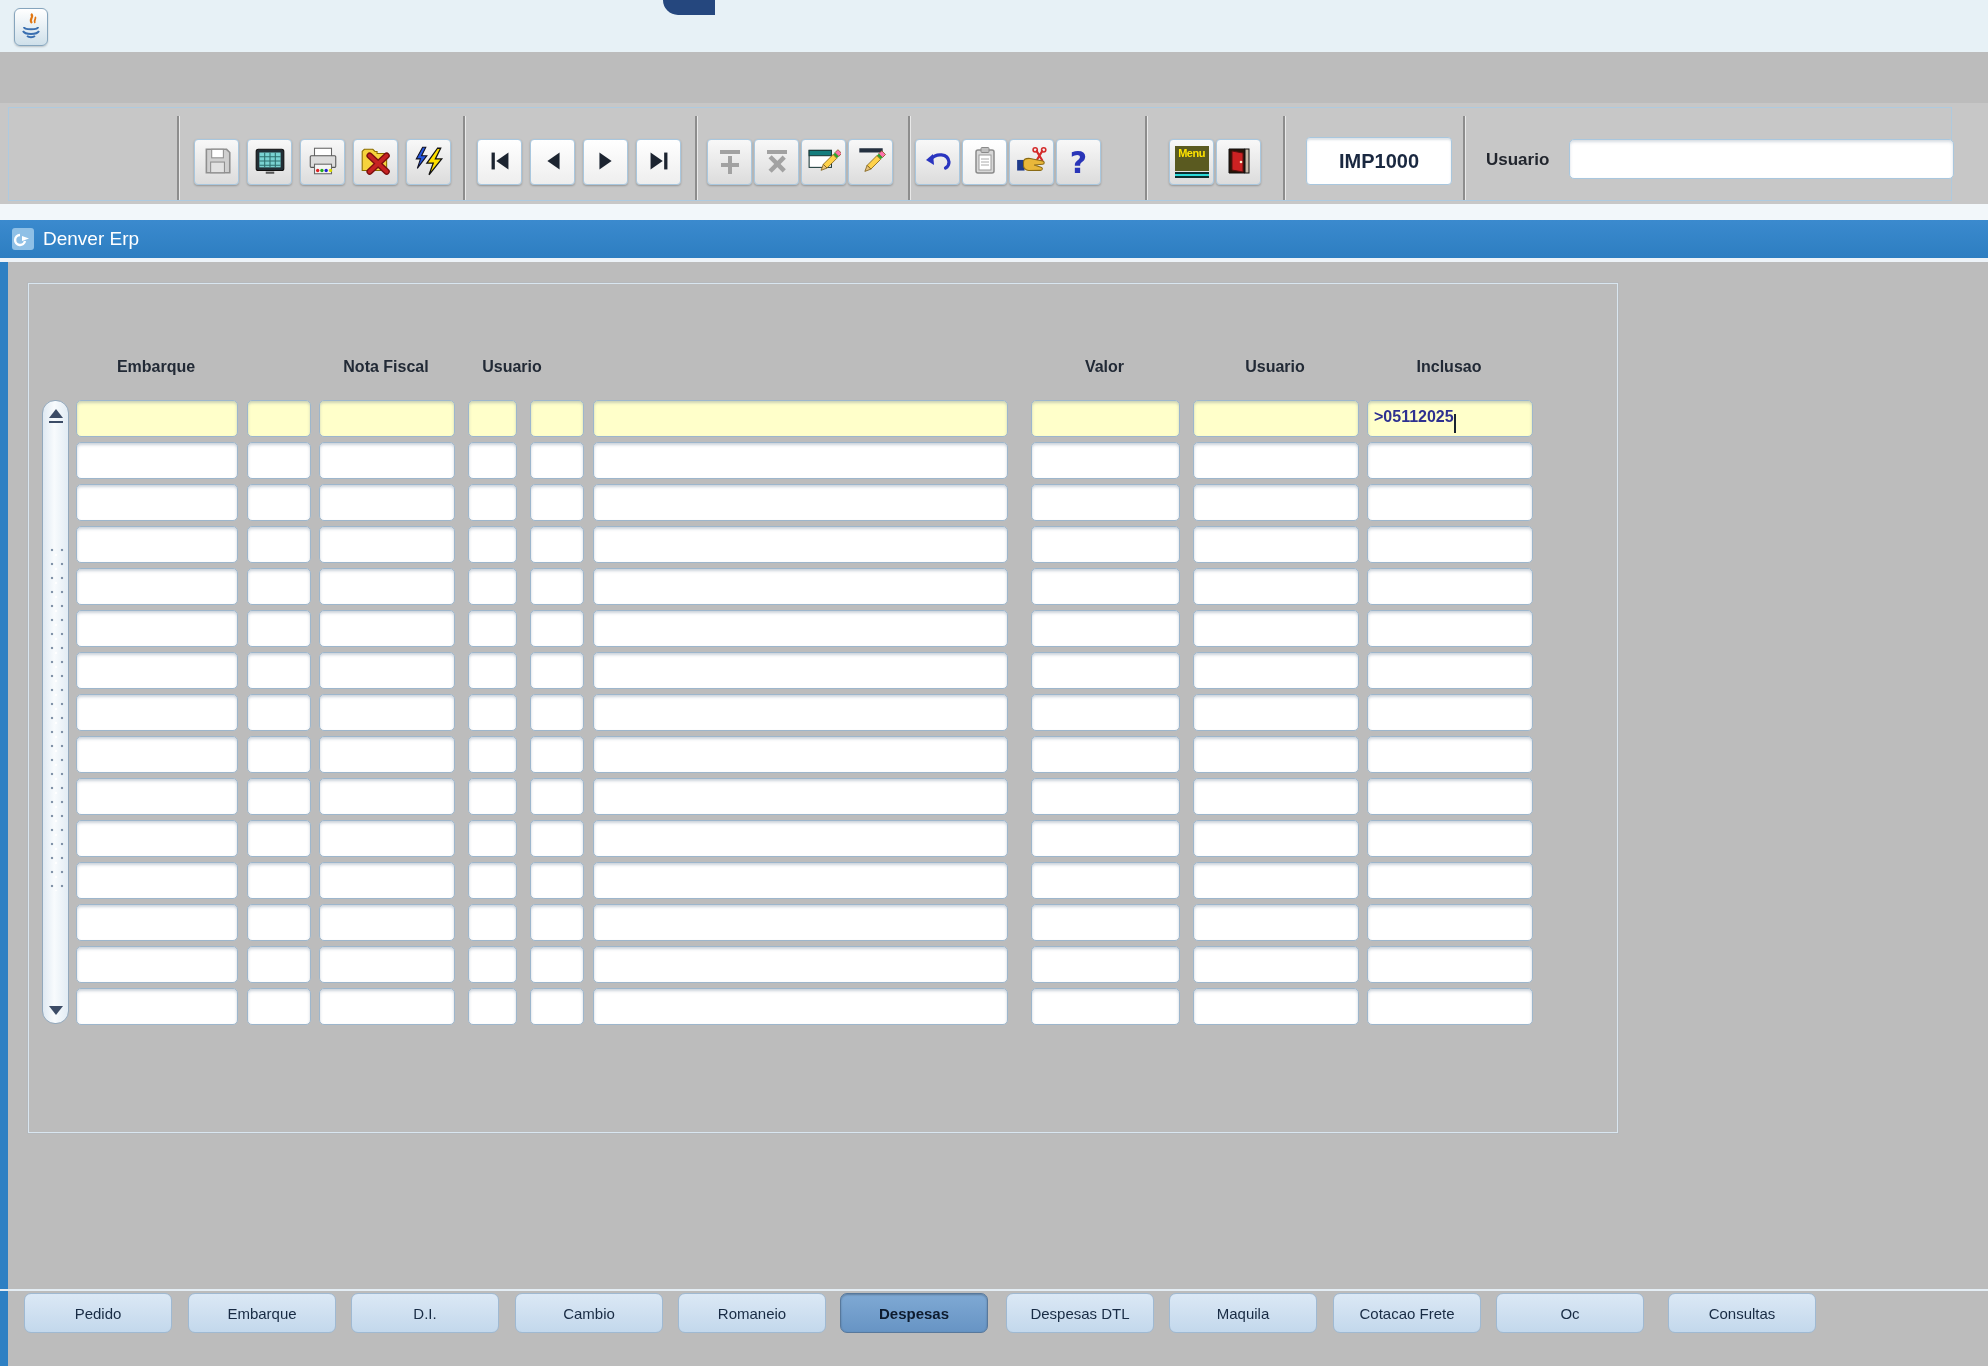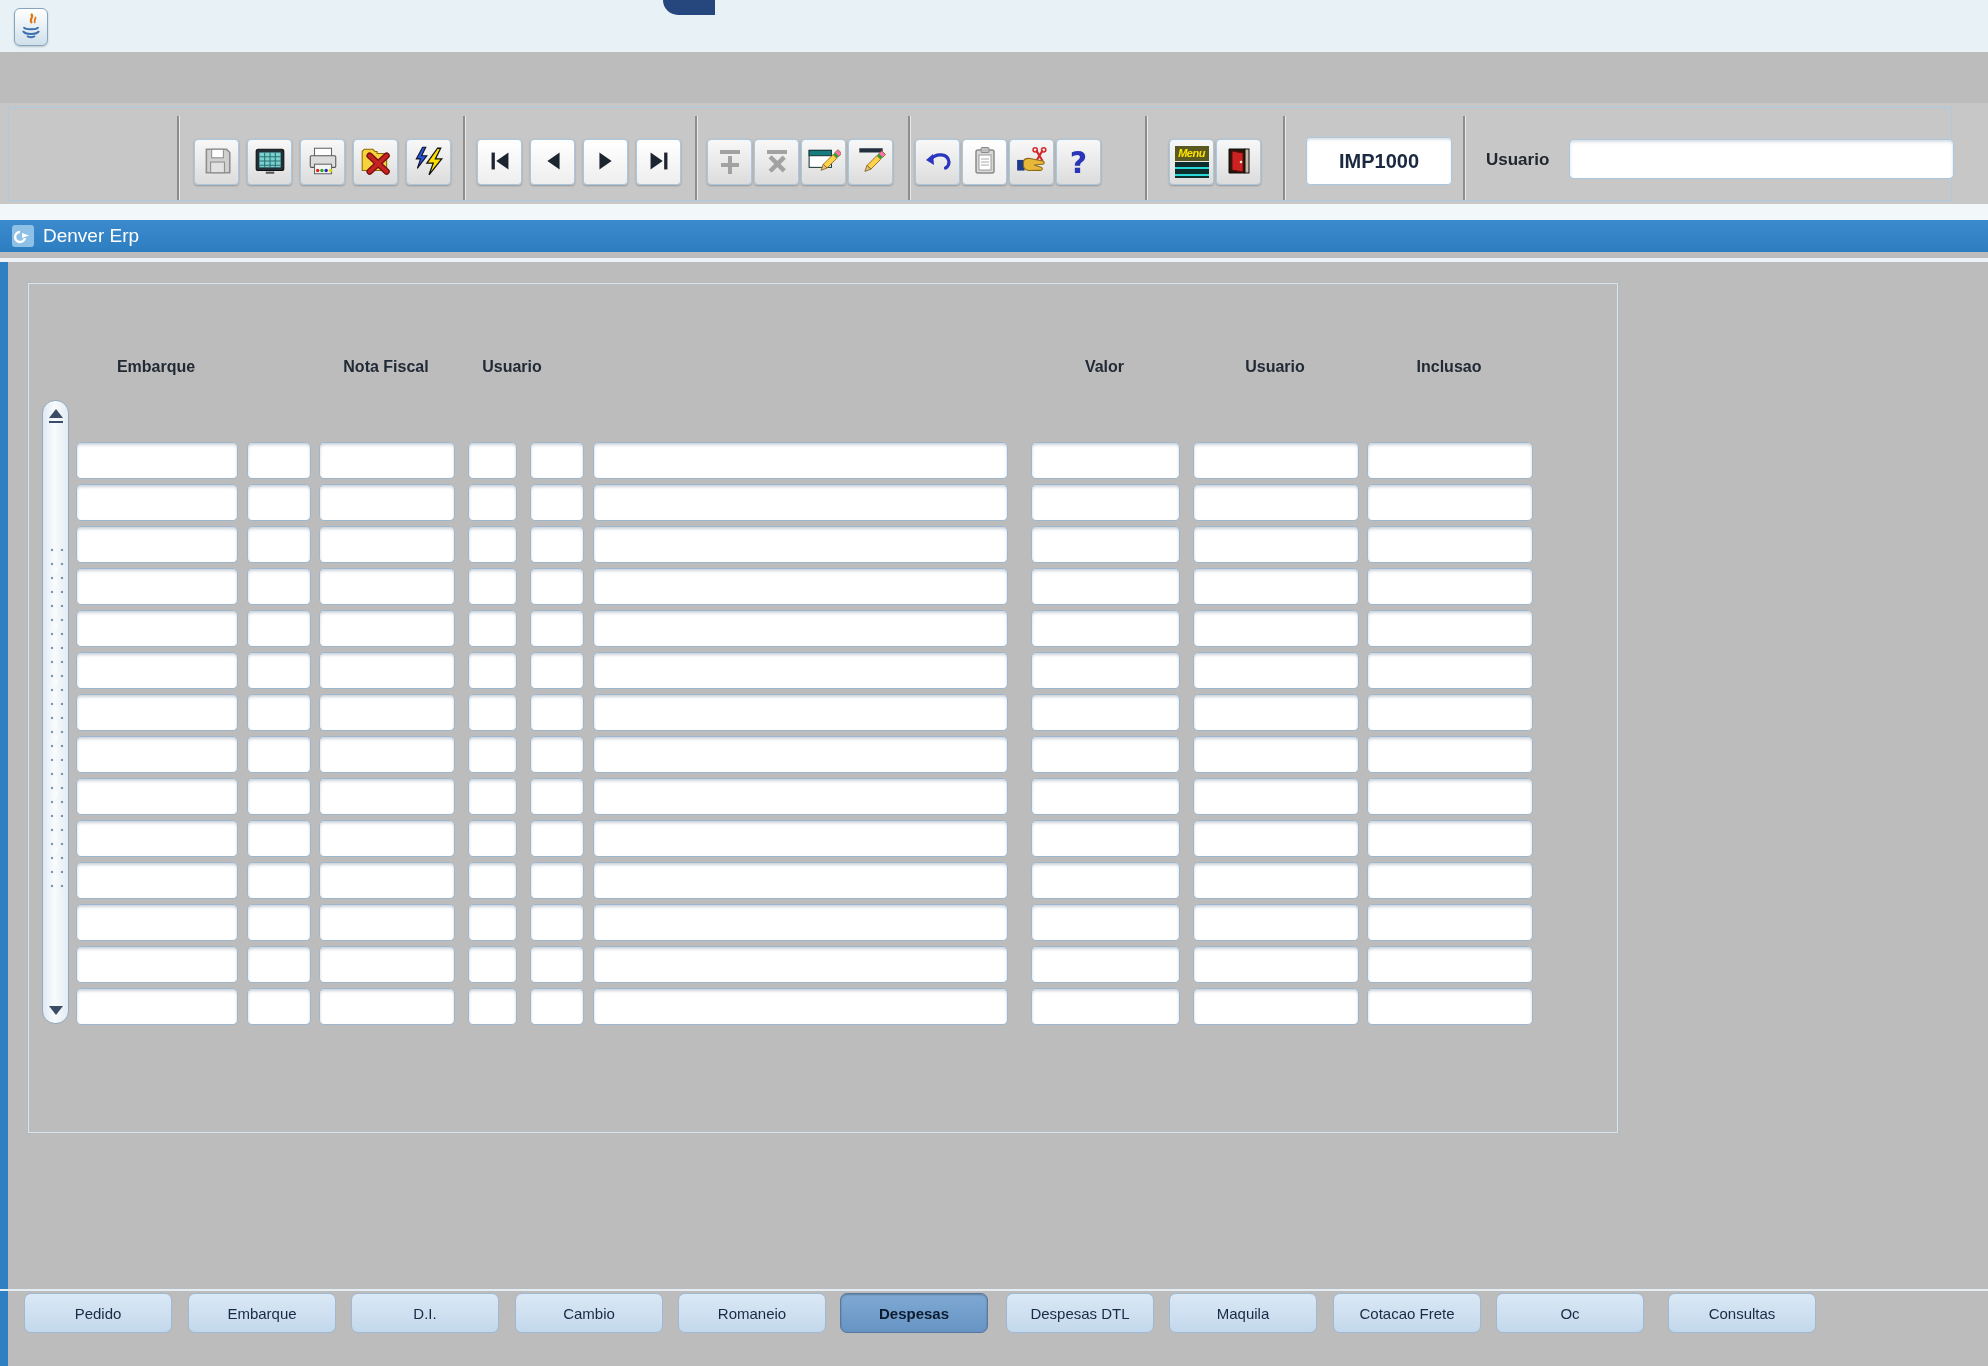--- a/index.html
+++ b/index.html
@@ -30,39 +30,39 @@
             border:1px solid #aecadf;background:#c7c7c7;}
   .tsep{position:absolute;top:8px;height:84px;width:2px;background:#8d8d8d;
         box-shadow:1px 0 0 #e9e9e9;}
   .tbtn{position:absolute;top:31px;width:45px;height:46px;border:1px solid #a9c7de;
         border-radius:4px;background:linear-gradient(#f8f8f8,#dcdcdc);
         box-shadow:0 1px 2px rgba(0,0,0,.25);display:flex;align-items:center;justify-content:center;
         padding:0;cursor:pointer;}
   .tbtn.white{background:linear-gradient(#ffffff,#eeeeee);}
   .help-glyph{font-size:30px;font-weight:bold;color:#2a35b8;font-family:"DejaVu Sans",sans-serif;}
   .menu-ic{width:34px;height:32px;display:flex;flex-direction:column;}
-  .menu-txt{background:#5a5a20;color:#ffe400;font-size:11px;font-weight:bold;font-style:italic;
-            height:15px;line-height:15px;text-align:center;letter-spacing:-.5px;}
+  .menu-txt{background:#5a5a20;color:#ffe400;font-size:11px;font-weight:bold;
+            height:25px;line-height:15px;text-align:center;letter-spacing:-.5px;}
   .menu-lines{flex:1;margin-top:1px;background:#0e2e2e;
      background-image:repeating-linear-gradient(0deg,transparent 0 2px,#2ad8d8 2px 4px,transparent 4px 7px);}
   .imp-field{position:absolute;left:1297px;top:29px;width:144px;height:46px;background:#fff;
              border:1px solid #a9c7de;border-radius:4px;display:flex;align-items:center;
              justify-content:center;font-size:20px;font-weight:bold;color:#1a2840;
              box-shadow:inset 0 2px 2px rgba(120,140,160,.25);}
   .usuario-label{position:absolute;left:1477px;top:29px;height:46px;line-height:46px;
                  font-size:17px;font-weight:bold;color:#22262e;}
   .usuario-input{position:absolute;left:1560px;top:31px;width:385px;height:40px;background:#fff;
                  border:1px solid #a9c7de;border-radius:5px;
                  box-shadow:inset 0 2px 3px rgba(120,140,160,.3);font-size:16px;padding:0 8px;
                  box-sizing:border-box;outline:none;}
 
   .white-strip{position:absolute;left:0;top:204px;width:1988px;height:16px;background:#f2f7fa;}
 
   
-  .win-titlebar{position:absolute;left:0;top:220px;width:1988px;height:32px;
+  .win-titlebar{position:absolute;left:0;top:220px;width:1988px;height:38px;
                 background:linear-gradient(#3b8ace,#2d7ec1);display:flex;align-items:center;}
   .win-title-icon{margin-left:12px;width:22px;height:22px;}
   .win-title-text{margin-left:9px;color:#ffffff;font-size:19px;}
   .win-whiteline{position:absolute;left:0;top:258px;width:1988px;height:4px;background:#edf3f8;}
   .win-edge-left{position:absolute;left:0;top:262px;width:8px;height:1104px;background:#2e80c3;}
 
   
   .panel{position:absolute;left:28px;top:283px;width:1588px;height:848px;
          border:1px solid #d9e6f0;box-shadow:0 0 0 1px rgba(160,175,190,.2);}
   .hlabel{position:absolute;top:358px;height:22px;text-align:center;font-size:16px;
@@ -309,20 +309,31 @@
   <span class="hlabel hl6">Inclusao</span>
 
   <div class="vscroll">
     <div class="sb-up"></div>
     <div class="sb-up-bar"></div>
     <div class="sb-grip"></div>
     <div class="sb-down"></div>
   </div>
 
   <div class="grid-rows">
+      <div class="grow current" style="top: 0px;">
+        <div class="cell c1"></div>
+        <div class="cell c2"></div>
+        <div class="cell c3"></div>
+        <div class="cell c4"></div>
+        <div class="cell c5"></div>
+        <div class="cell c6"></div>
+        <div class="cell c7"></div>
+        <div class="cell c8"></div>
+        <div class="cell c9"><span class="val">&gt;05112025</span><span class="caret"></span></div>
+      </div>
       <div class="grow" style="top: 42px;">
         <div class="cell c1"></div>
         <div class="cell c2"></div>
         <div class="cell c3"></div>
         <div class="cell c4"></div>
         <div class="cell c5"></div>
         <div class="cell c6"></div>
         <div class="cell c7"></div>
         <div class="cell c8"></div>
         <div class="cell c9"></div>

